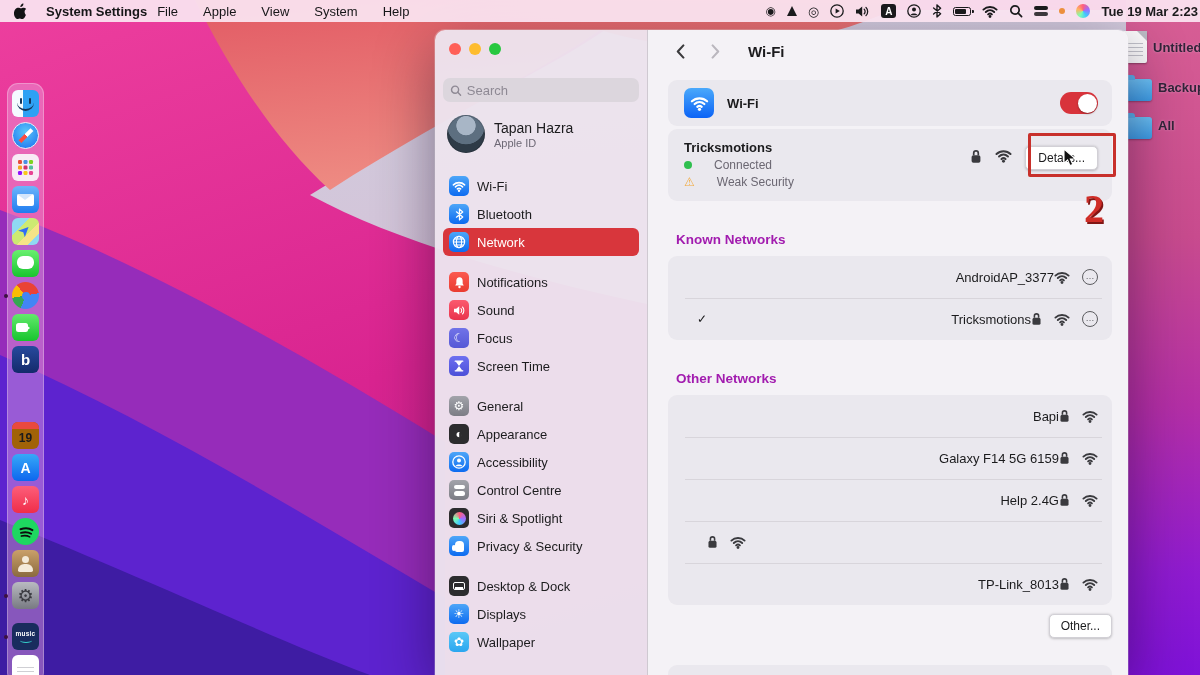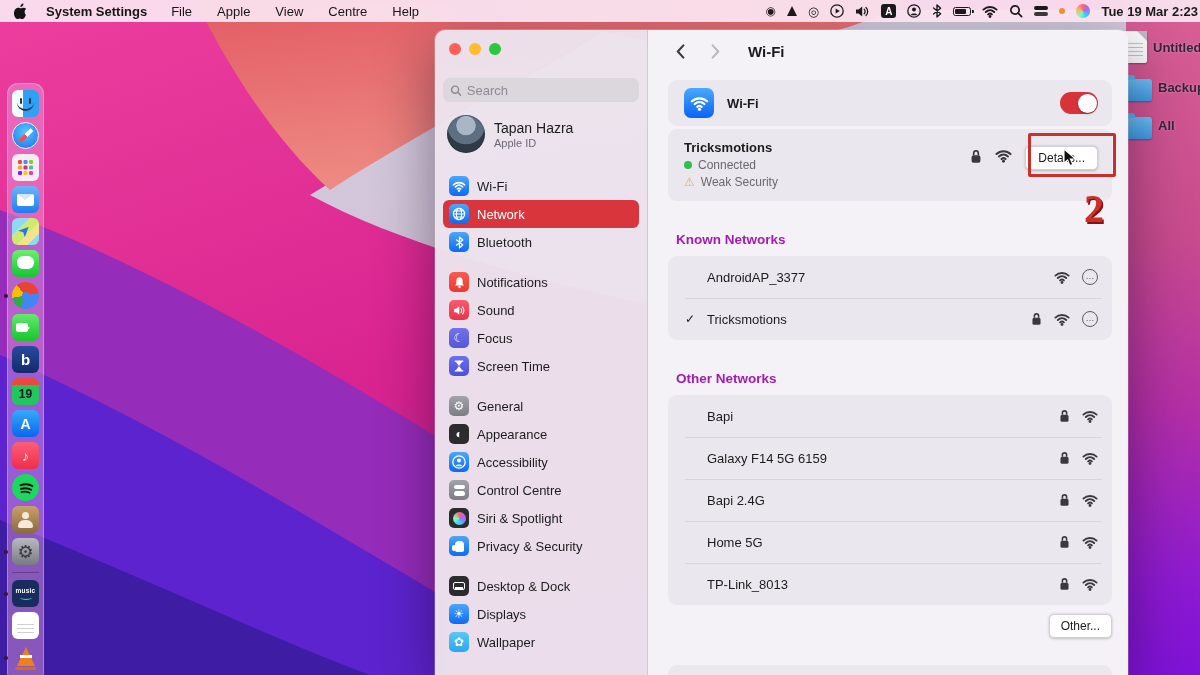--- a/index.html
+++ b/index.html
@@ -7,21 +7,21 @@
   body { position:relative; background:#c2258f; }
 
   
   .wallpaper { position:absolute; inset:0; z-index:0; }
 
   
   .menubar { position:absolute; left:0; top:0; width:1200px; height:22px; z-index:40;
     background:rgba(250,227,240,0.94); display:flex; align-items:center; font-size:13px; color:#161618; }
   .mb-left { display:flex; align-items:center; gap:0; padding-left:14px; }
   .mb-apple { width:15px; height:16px; margin-right:17px; display:flex; align-items:center; }
-  .mb-app { font-weight:700; margin-right:24px; }
+  .mb-app { font-weight:700; margin-right:10px; }
   .mb-menu { margin-right:25px; }
   .mb-right { position:absolute; right:2px; top:0; height:22px; display:flex; align-items:center; gap:11px; color:#1a1a1c; }
   .st { display:flex; align-items:center; justify-content:center; }
   .st-record { font-size:12px; }
   .st-cone { width:0; height:0; border-left:5px solid transparent; border-right:5px solid transparent; border-bottom:10px solid #1a1a1c; }
   .st-waves { font-size:13px; }
   .st-a { width:15px; height:14px; background:#1a1a1c; color:#fff; border-radius:3px; font-size:10px; font-weight:700; display:flex; align-items:center; justify-content:center; }
   .st-batt { width:18px; height:9px; border:1.4px solid #1a1a1c; border-radius:2.5px; position:relative; }
   .st-batt::before { content:""; position:absolute; left:1px; top:1px; bottom:1px; width:11px; background:#1a1a1c; border-radius:1px; }
   .st-batt::after { content:""; position:absolute; right:-4px; top:2px; width:2px; height:3.5px; background:#1a1a1c; border-radius:0 1px 1px 0; }
@@ -55,21 +55,21 @@
   .dk-messages { background:linear-gradient(#69f06f,#18c42f); }
   .dk-messages i { position:absolute; left:5px; top:6px; width:17px; height:13px; background:#fff; border-radius:6px; }
   .dk-messages i::after { content:""; position:absolute; left:2px; bottom:-3px; border:4px solid transparent; border-top:5px solid #fff; transform:rotate(18deg); }
   .dk-chrome { border-radius:50%; background:conic-gradient(from -40deg,#ea4335 0 120deg,#4285f4 120deg 240deg,#34a853 240deg 300deg,#fbbc05 300deg); }
   .dk-chrome::before { content:""; position:absolute; left:7.5px; top:7.5px; width:12px; height:12px; border-radius:50%; background:#fff; }
   .dk-chrome::after { content:""; position:absolute; left:9.5px; top:9.5px; width:8px; height:8px; border-radius:50%; background:#4285f4; }
   .dk-facetime { background:linear-gradient(#63ea6c,#17c42e); }
   .dk-facetime i { position:absolute; left:4px; top:9px; width:12px; height:9px; background:#fff; border-radius:2.5px; }
   .dk-facetime i::after { content:""; position:absolute; right:-6px; top:0.5px; border:4px solid transparent; border-left:5px solid #fff; }
   .dk-bluemail { background:linear-gradient(#274a9e,#132a6b); color:#fff; display:flex; align-items:center; justify-content:center; font-weight:700; font-size:15px; }
-  .dk-calendar { background:#22c55e; overflow:hidden; }
+  .dk-calendar { background:#a16207; overflow:hidden;margin-top:44px; }
   .dk-calendar::before { content:""; position:absolute; left:0; top:0; right:0; height:7px; background:#e9493f; }
   .dk-calendar b { position:absolute; left:0; right:0; top:9px; text-align:center; font-size:12px; color:#1b1b1d; font-weight:700; }
   .dk-appstore { background:linear-gradient(#37a9f8,#0d66ee); color:#fff; display:flex; align-items:center; justify-content:center; font-weight:700; font-size:14px; }
   .dk-music { background:linear-gradient(#fd5e7a,#ef2d49); color:#fff; display:flex; align-items:center; justify-content:center; font-size:14px; }
   .dk-spotify { border-radius:50%; background:#1ed760; display:flex; align-items:center; justify-content:center; }
   .dk-contacts { background:linear-gradient(#caa06a,#8a6a3f); }
   .dk-contacts::before { content:""; position:absolute; left:10px; top:6px; width:7px; height:7px; border-radius:50%; background:#f4ead9; }
   .dk-contacts::after { content:""; position:absolute; left:6px; top:14px; width:15px; height:8px; border-radius:7px 7px 2px 2px; background:#f4ead9; }
   .dk-settings { background:linear-gradient(#b9bac1,#787a82); color:#3a3a40; display:flex; align-items:center; justify-content:center; font-size:18px; }
   .dock-sep { width:27px; height:1px; background:rgba(60,20,70,0.4); margin:2px 0; }
@@ -140,28 +140,28 @@
   .nav-chev { display:flex; align-items:center; }
   .card { background:#eae8ee; border-radius:9px; }
   .wifi-card { margin-top:8px; height:46px; display:flex; align-items:center; padding:0 14px 0 16px; gap:13px; }
   .wifi-appicon { width:30px; height:30px; border-radius:7px; background:linear-gradient(#4aa9fb,#0b63f6); display:flex; align-items:center; justify-content:center; }
   .wifi-card-label { font-size:13px; font-weight:700; color:#1b1b1d; flex:1; }
   .toggle { width:38px; height:22px; border-radius:11px; background:#d8333b; position:relative; }
   .toggle i { position:absolute; right:1.5px; top:1.5px; width:19px; height:19px; border-radius:50%; background:#fff; box-shadow:0 1px 2px rgba(0,0,0,.35); }
   .conn-card { margin-top:3px; height:72px; padding:11px 14px 0 16px; display:flex; }
   .conn-left { flex:1; }
   .conn-name { font-size:13px; font-weight:700; color:#1b1b1d; }
-  .conn-line { display:flex; align-items:center; gap:6px; margin-top:3px; font-size:12px; color:#6b6772; }
+  .conn-line { display:flex; align-items:center; gap:22px; margin-top:3px; font-size:12px; color:#6b6772; }
   .dot-green { width:8px; height:8px; border-radius:50%; background:#2fbf4f; }
   .warn-tri { color:#f2a93b; font-size:12px; line-height:1; }
   .conn-right { display:flex; align-items:flex-start; gap:13px; padding-top:6px; color:#3a3a3e; }
   .details-btn { background:#fff; border:0.5px solid #d2d0d6; border-radius:5px; padding:4px 12px; font-size:12px; color:#1b1b1d;
     box-shadow:0 0.5px 2.5px rgba(0,0,0,.22); font-family:"Liberation Sans", sans-serif; }
   .sect-head { font-size:13.5px; font-weight:700; color:#a21caf; margin:31px 0 9px 8px; }
-  .net-list { padding:0; }
+  .net-list { padding:0;text-align:right; }
   .net-row { height:42px; display:flex; align-items:center; padding:0 14px 0 17px; position:relative; }
   .net-row + .net-row::before { content:""; position:absolute; left:17px; right:10px; top:0; height:1px; background:#d8d5db; }
   .chk-col { width:22px; font-size:12px; color:#1b1b1d; }
   .net-name { flex:1; font-size:13px; color:#1b1b1d; }
   .row-icons { display:flex; align-items:center; gap:12px; color:#3a3a3e; }
   .ellipsis-circle { width:16px; height:16px; border:1.3px solid #5c5c60; border-radius:50%; display:flex; align-items:center; justify-content:center; font-size:9px; color:#5c5c60; line-height:0; padding-bottom:3px; }
   .other-row { display:flex; justify-content:flex-end; margin-top:9px;align-items:center; }
   .other-btn { background:#fff; border:0.5px solid #d2d0d6; border-radius:5px; padding:4px 11px; font-size:12px; color:#1b1b1d;
     box-shadow:0 0.5px 2.5px rgba(0,0,0,.22); font-family:"Liberation Sans", sans-serif; }
   .partial-card { margin-top:27px; height:60px; }
@@ -275,21 +275,21 @@
   <div class="mb-left">
     <span class="mb-apple">
         <svg class="ic" width="14" height="16">
           <use href="#sym-apple"></use>
         </svg>
       </span>
     <span class="mb-app">System Settings</span>
     <span class="mb-menu">File</span>
     <span class="mb-menu">Apple</span>
     <span class="mb-menu">View</span>
-    <span class="mb-menu">Centre</span>
+    <span class="mb-menu">System</span>
     <span class="mb-menu">Help</span>
   </div>
   <div class="mb-right">
     <span class="st st-record">◉</span>
     <span class="st">
         <i class="st-cone"></i>
       </span>
     <span class="st st-waves">◎</span>
     <span class="st">
         <svg class="ic" width="14" height="14" style="color:#1a1a1c">
@@ -432,35 +432,35 @@
     <nav class="nav">
       <div class="group">
         <div class="nav-item">
           <span class="tile t-blue">
               <svg class="ic" width="14" height="11">
                 <use href="#sym-wifi"></use>
               </svg>
             </span>
           <span>Wi-Fi</span>
         </div>
+        <div class="nav-item">
+          <span class="tile t-blue">
+              <svg class="ic" width="9" height="13">
+                <use href="#sym-bt"></use>
+              </svg>
+            </span>
+          <span>Bluetooth</span>
+        </div>
         <div class="nav-item selected">
           <span class="tile t-blue">
               <svg class="ic" width="14" height="14">
                 <use href="#sym-globe"></use>
               </svg>
             </span>
           <span>Network</span>
-        </div>
-        <div class="nav-item">
-          <span class="tile t-blue">
-              <svg class="ic" width="9" height="13">
-                <use href="#sym-bt"></use>
-              </svg>
-            </span>
-          <span>Bluetooth</span>
         </div>
       </div>
       <div class="group">
         <div class="nav-item">
           <span class="tile t-red">
               <svg class="ic" width="13" height="13">
                 <use href="#sym-bell"></use>
               </svg>
             </span>
           <span>Notifications</span>
@@ -644,33 +644,32 @@
           <svg class="ic" width="11" height="14">
               <use href="#sym-lock"></use>
             </svg>
           <svg class="ic" width="16" height="13">
               <use href="#sym-wifi"></use>
             </svg>
         </span>
       </div>
       <div class="net-row">
         <span class="chk-col"></span>
-        <span class="net-name">Bapi 2.4G</span>
+        <span class="net-name">Help 2.4G</span>
         <span class="row-icons">
           <svg class="ic" width="11" height="14">
               <use href="#sym-lock"></use>
             </svg>
           <svg class="ic" width="16" height="13">
               <use href="#sym-wifi"></use>
             </svg>
         </span>
       </div>
       <div class="net-row">
         <span class="chk-col"></span>
-        <span class="net-name">Home 5G</span>
         <span class="row-icons">
           <svg class="ic" width="11" height="14">
               <use href="#sym-lock"></use>
             </svg>
           <svg class="ic" width="16" height="13">
               <use href="#sym-wifi"></use>
             </svg>
         </span>
       </div>
       <div class="net-row">

